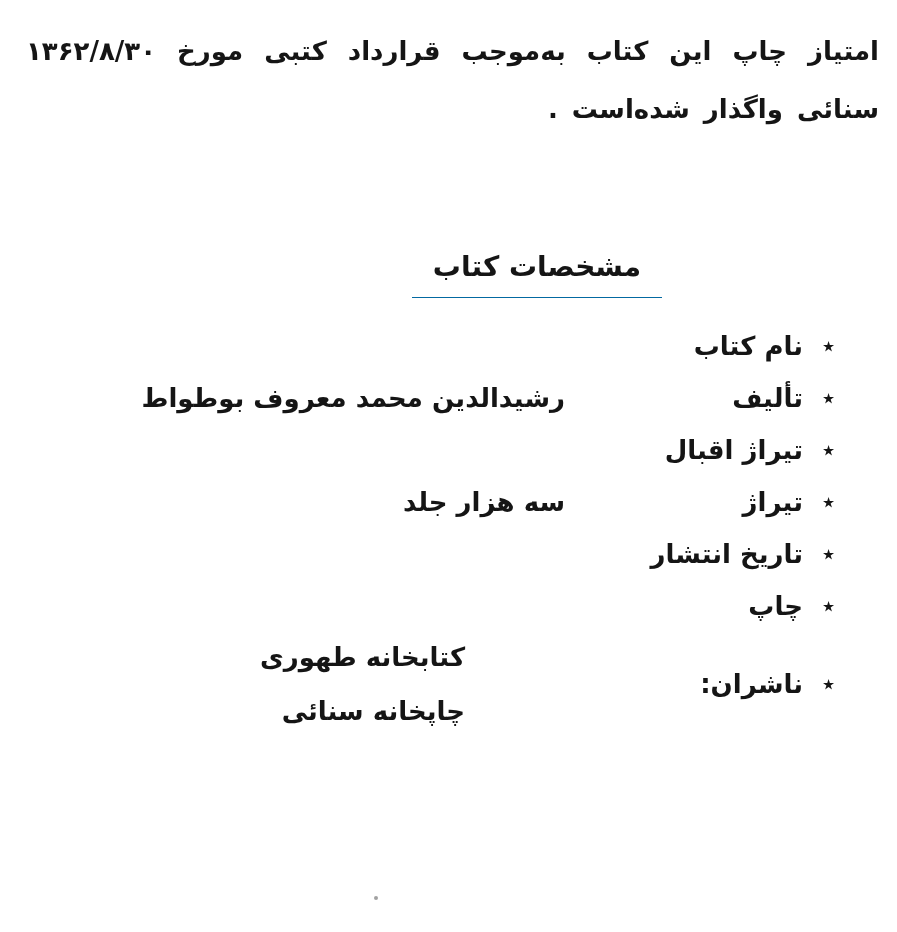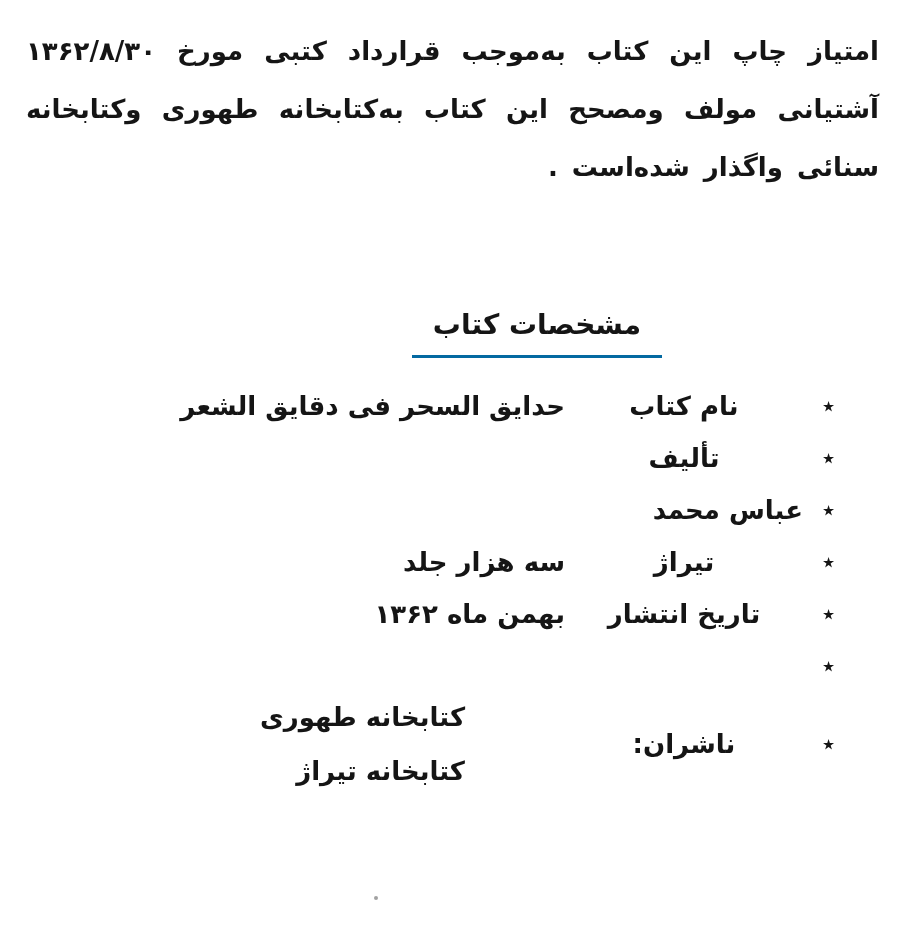--- a/index.html
+++ b/index.html
@@ -40,21 +40,21 @@
     margin-right: 235px;
     margin-left: auto;
     width: fit-content;
     text-align: center;
   }
   .heading {
     display: inline-block;
     font-size: 28px;
     padding: 0 14px 14px 14px;
     min-width: 222px;
-    border-bottom: 3px solid #0369a1;
+    border-bottom: 1px solid #0369a1;
     text-align: center;
   }
   
   .specs {
     margin-top: 22px;
   }
   .spec-row {
     display: flex;
     align-items: center;
     height: 52px;
@@ -64,21 +64,21 @@
     width: 32px;
     flex: 0 0 32px;
     font-size: 24px;
     text-align: right;
     line-height: 1;
   }
   .label-cell {
     width: 238px;
     flex: 0 0 238px;
     font-size: 26px;
-    text-align: center;
+    text-align: right;
   }
   .value-cell {
     flex: 1 1 auto;
     font-size: 26px;
     text-align: right;
   }
   .spec-row.publishers {
     height: 104px;
   }
   .value-cell.stacked {
@@ -106,68 +106,67 @@
     opacity: 0.8;
   }
 </style>
 </head>
 <body>
 
 <div class="page">
 
   <div class="intro">
     <div class="line">امتیاز چاپ این کتاب به‌موجب قرارداد کتبی مورخ ۱۳۶۲/۸/۳۰</div>
-    <div class="line">آشتیانی مولف ومصحح این کتاب به‌کتابخانه طهوری وکتابخانه</div>
     <div class="line last">سنائی واگذار شده‌است .</div>
   </div>
 
   <div class="heading-wrap">
     <span class="heading">مشخصات کتاب</span>
   </div>
 
   <div class="specs">
 
     <div class="spec-row">
       <span class="bullet-cell">٭</span>
       <span class="label-cell">نام کتاب</span>
-      <span class="value-cell">حدایق السحر فی دقایق الشعر</span>
     </div>
 
     <div class="spec-row">
       <span class="bullet-cell">٭</span>
       <span class="label-cell">تألیف</span>
+      <span class="value-cell">رشیدالدین محمد معروف بوطواط</span>
     </div>
 
     <div class="spec-row">
       <span class="bullet-cell">٭</span>
-      <span class="value-cell">عباس محمد</span>
+      <span class="value-cell">تیراژ اقبال</span>
     </div>
 
     <div class="spec-row">
       <span class="bullet-cell">٭</span>
       <span class="label-cell">تیراژ</span>
       <span class="value-cell">سه هزار جلد</span>
     </div>
 
     <div class="spec-row">
       <span class="bullet-cell">٭</span>
       <span class="label-cell">تاریخ انتشار</span>
-      <span class="value-cell">بهمن ماه ۱۳۶۲</span>
     </div>
 
     <div class="spec-row">
       <span class="bullet-cell">٭</span>
+      <span class="label-cell">چاپ</span>
     </div>
 
     <div class="spec-row publishers">
       <span class="bullet-cell">٭</span>
       <span class="label-cell">ناشران:</span>
       <span class="value-cell stacked">
         <span class="pub-line">کتابخانه طهوری</span>
-        <span class="pub-line">کتابخانه تیراژ</span>
+        <span class="pub-line">چاپخانه سنائی</span>
       </span>
     </div>
 
   </div>
 
   <div class="stray-dot"></div>
 
 </div>
 
 </body></html>

